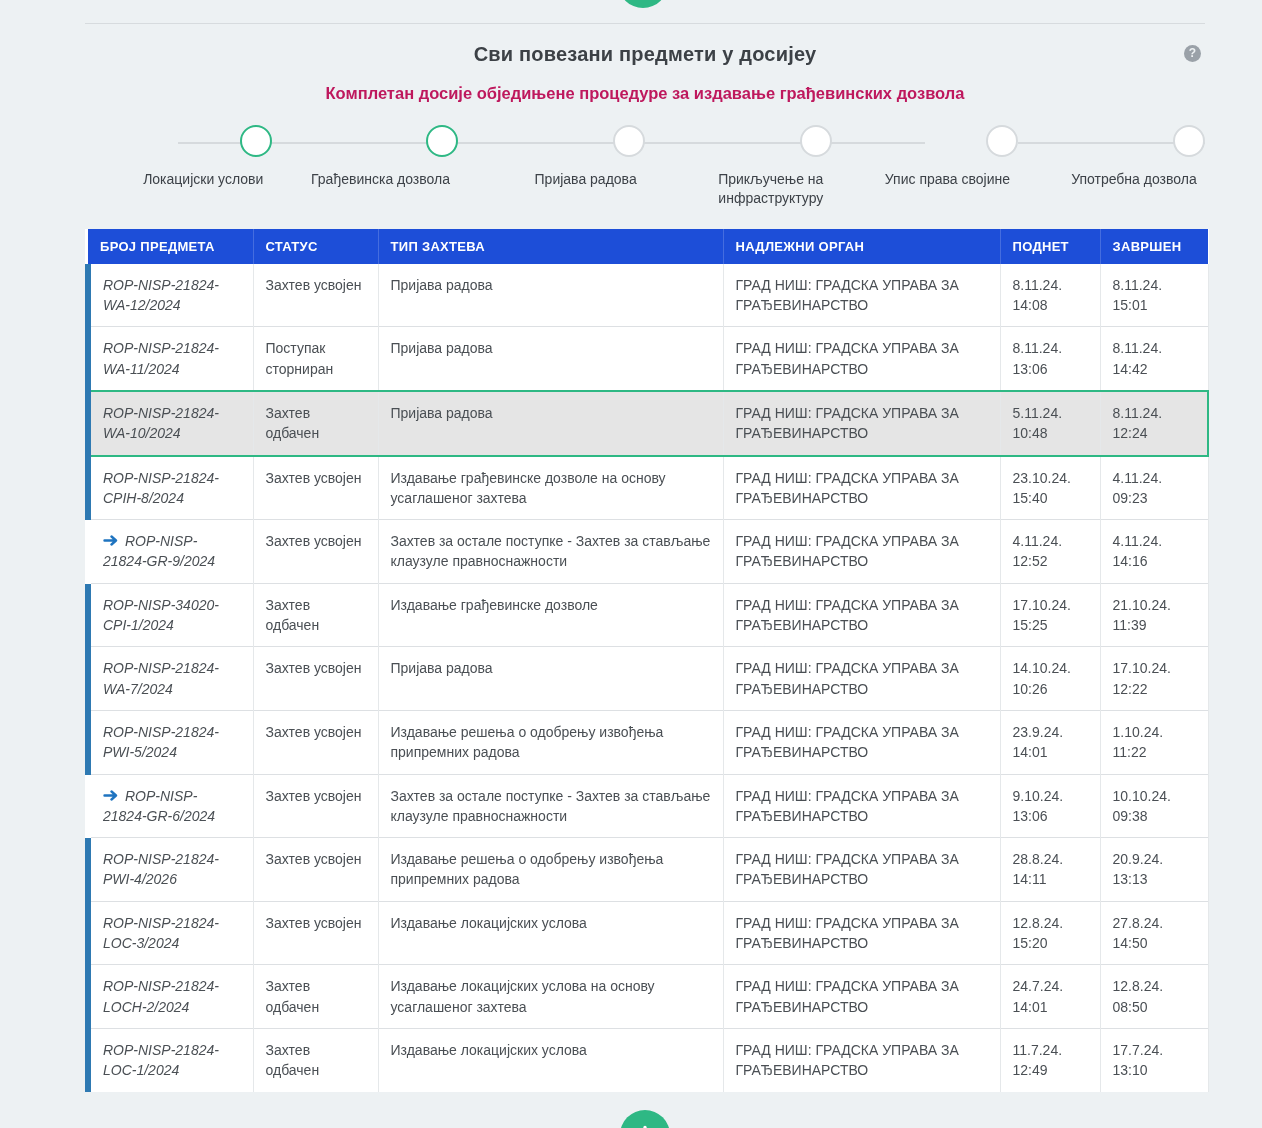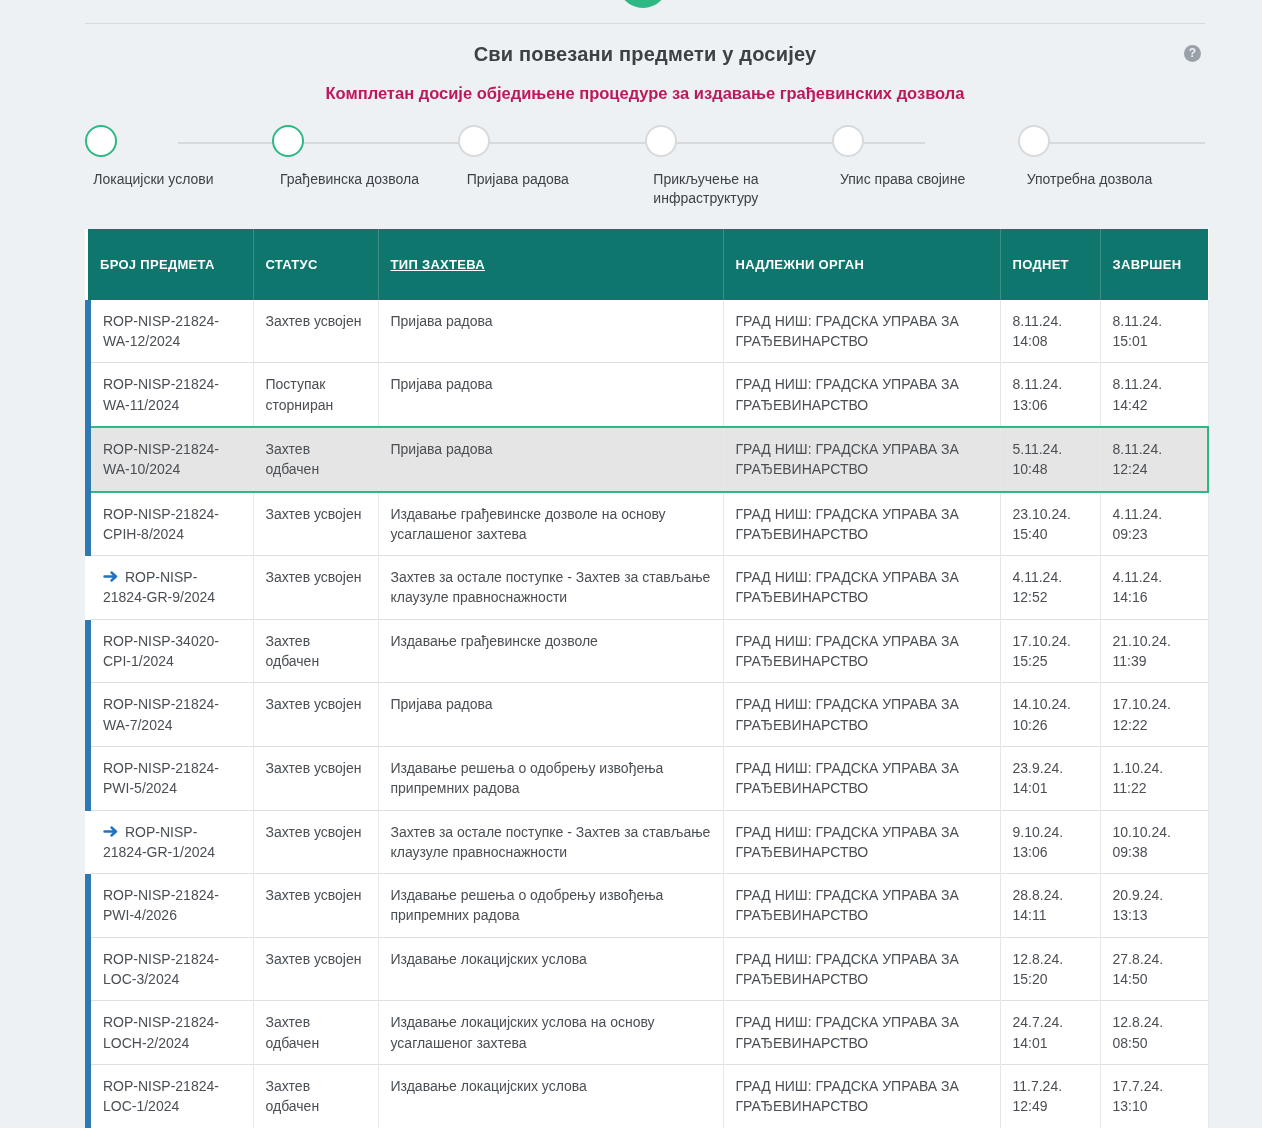--- a/index.html
+++ b/index.html
@@ -37,21 +37,21 @@
     font-size: 12px; font-weight: bold; line-height: 17px; text-align: center;
     cursor: pointer;
   }
   .page-subtitle {
     margin-top: 18px; text-align: center;
     font-size: 16.5px; font-weight: bold; color: #be185d;
   }
 
   
   .stepper { display: flex; margin-top: 22px; }
-  .step { flex: 1 1 0; position: relative; text-align: left; }
+  .step { flex: 1 1 0; position: relative; text-align: right; }
   .step .line-left, .step .line-right {
     position: absolute; top: 17px; height: 2px; background: #d6dadd;
   }
   .step .line-left  { left: 0; right: 50%; }
   .step .line-right { left: 50%; right: 0; }
   .step-circle {
     position: relative; z-index: 1;
     display: inline-block; width: 32px; height: 32px; border-radius: 50%;
     background: #fff; border: 2px solid #d6dadd; cursor: pointer;
   }
@@ -61,42 +61,42 @@
     font-size: 14px; color: #3d4248; line-height: 1.35;
   }
 
   
   .cases-table {
     width: 1120px; margin-top: 21px;
     border-collapse: collapse; background: #fff;
     table-layout: fixed;
   }
   .cases-table th {
-    background: #0f766e; color: #fff;
+    background: #1d4ed8; color: #fff;
     font-size: 13px; font-weight: bold; letter-spacing: 0.3px;
-    text-align: left; padding: 28px 12px;
+    text-align: left; padding: 10px 12px;
     border-right: 1px solid rgba(255,255,255,0.18);
   }
   .cases-table th:last-child { border-right: none; }
   .col-case { width: 165px; }
   .col-status { width: 125px; }
-  .col-type { width: 345px; text-decoration: underline; }
+  .col-type { width: 345px; }
   .col-authority { width: 277px; }
   .col-submitted { width: 100px; }
   .col-completed { width: 108px; }
 
   .cases-table td {
     font-size: 14px; color: #4a4f54; line-height: 1.45;
     padding: 11px 12px; vertical-align: top;
     border-top: 1px solid #dde0e3;
     border-right: 1px solid #e5e8ea;
   }
   .cases-table td:last-child { border-right: 1px solid #e5e8ea; }
   .cases-table tbody tr:first-child td { border-top: none; }
-  .cases-table td:first-child { border-left: 6px solid #2e79b2; }
+  .cases-table td:first-child { border-left: 6px solid #2e79b2; font-style: italic; }
   .cases-table tr.no-accent td:first-child { border-left-color: transparent; }
 
   .cases-table tr.highlighted td { background: #e5e5e5; border-top: 2px solid #2eb884; border-bottom: 2px solid #2eb884; }
   .cases-table tr.highlighted td:last-child { border-right: 2px solid #2eb884; }
 
   .link-arrow-icon { display: inline-block; width: 15px; height: 11px; margin-right: 7px; vertical-align: baseline; }
   .date-line, .time-line { display: block; }
 
   
   .scroll-down-wrap { text-align: center; margin-top: 18px; }
@@ -318,21 +318,21 @@
       <span class="time-line">11:22</span>
     </td>
   </tr>
 
   <tr class="no-accent">
     <td>
       <span class="link-arrow-icon">
         <svg width="15" height="11" viewBox="0 0 15 11">
                   <path d="M1.5 5.5h11M8.5 1.5l4.5 4-4.5 4" stroke="#1f74c0" stroke-width="2.4" fill="none" stroke-linecap="round" stroke-linejoin="round"></path>
                 </svg>
-      </span><span>ROP-NISP-21824-GR-1/2024</span>
+      </span><span>ROP-NISP-21824-GR-6/2024</span>
     </td>
     <td><span>Захтев усвојен</span></td>
     <td><span>Захтев за остале поступке - Захтев за стављање клаузуле правноснажности</span></td>
     <td><span>ГРАД НИШ: ГРАДСКА УПРАВА ЗА ГРАЂЕВИНАРСТВО</span></td>
     <td>
       <span class="date-line">9.10.24.</span>
       <span class="time-line">13:06</span>
     </td>
     <td>
       <span class="date-line">10.10.24.</span>

